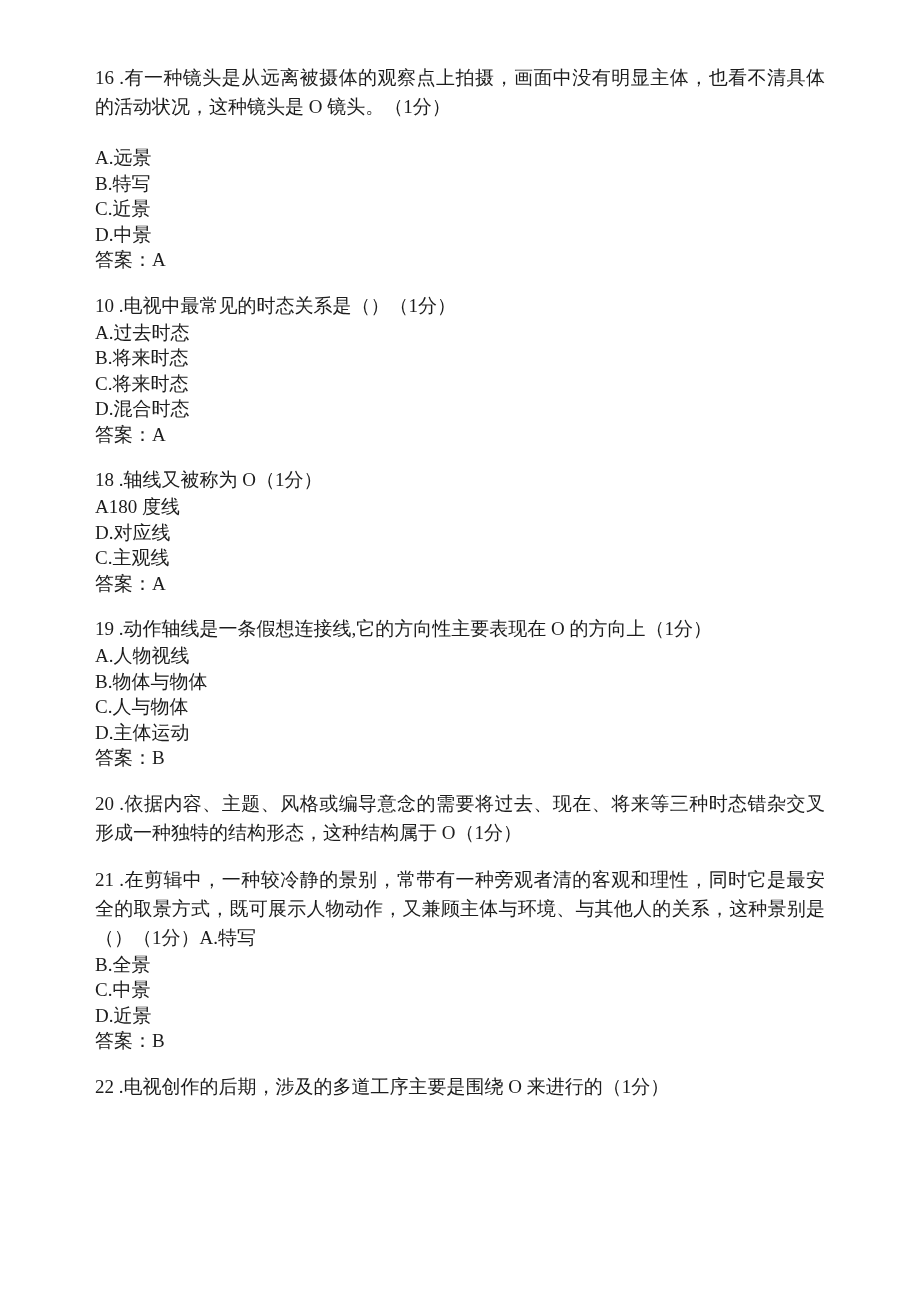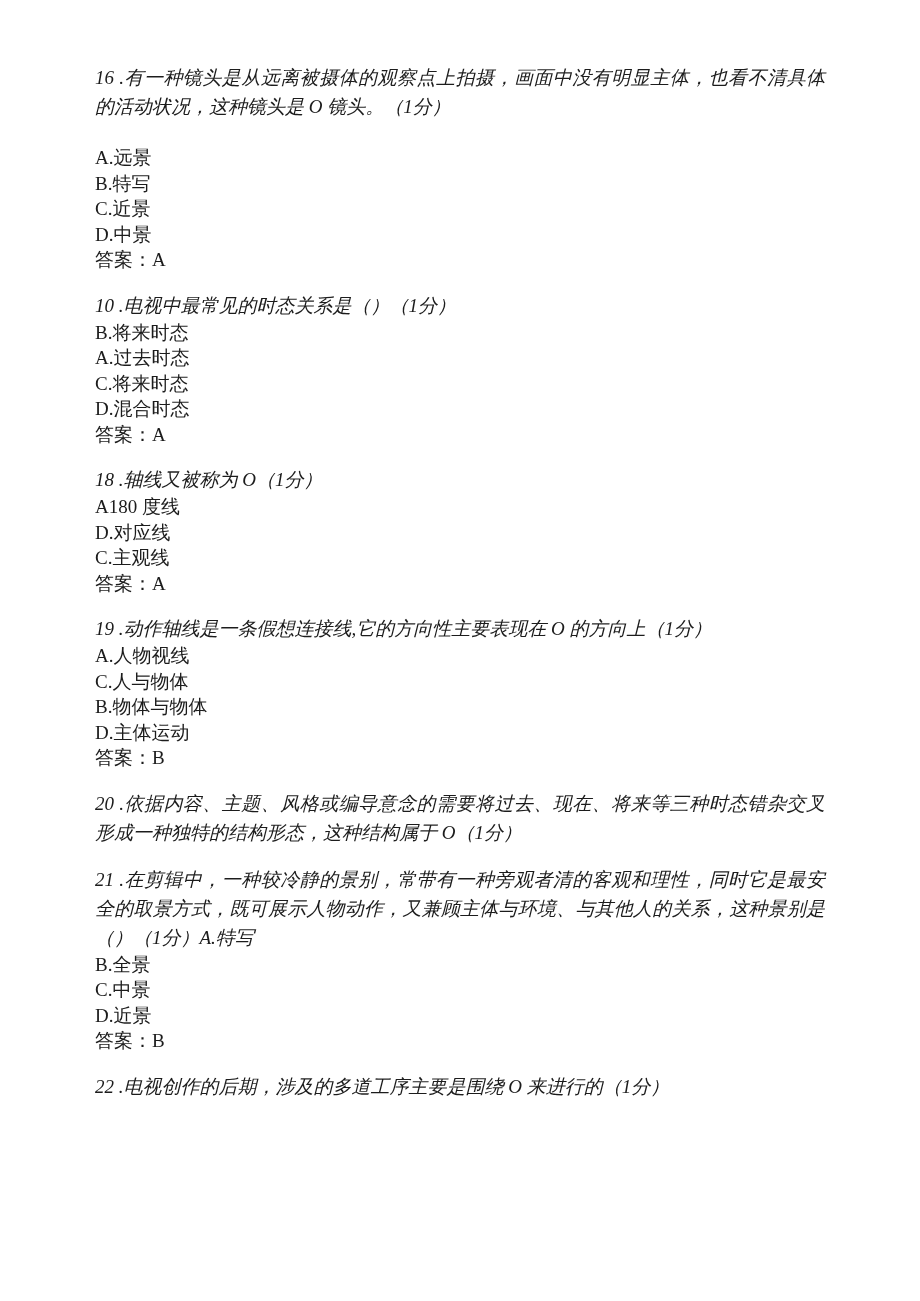--- a/index.html
+++ b/index.html
@@ -22,21 +22,20 @@
     font-size: 19px;
   }
   .question-block {
     margin: 0 0 18px 0;
   }
   .q-text {
     margin: 0;
     line-height: 29px;
     text-align: justify;
     word-break: break-all;
-    font-style: italic;
   }
   .q-options p {
     margin: 0;
     line-height: 25.5px;
   }
   .opt-gap {
     margin-top: 24px;
   }
   .answer-line {
     line-height: 25.5px;
@@ -54,44 +53,44 @@
       <p>B.特写</p>
       <p>C.近景</p>
       <p>D.中景</p>
       <p class="answer-line">答案：A</p>
     </div>
   </div>
 
   <div class="question-block">
     <p class="q-text">10 .电视中最常见的时态关系是（）（1分）</p>
     <div class="q-options">
+      <p>A.过去时态</p>
       <p>B.将来时态</p>
-      <p>A.过去时态</p>
       <p>C.将来时态</p>
       <p>D.混合时态</p>
       <p class="answer-line">答案：A</p>
     </div>
   </div>
 
   <div class="question-block">
     <p class="q-text">18 .轴线又被称为 O（1分）</p>
     <div class="q-options">
       <p>A180 度线</p>
       <p>D.对应线</p>
       <p>C.主观线</p>
       <p class="answer-line">答案：A</p>
     </div>
   </div>
 
   <div class="question-block">
     <p class="q-text">19 .动作轴线是一条假想连接线,它的方向性主要表现在 O 的方向上（1分）</p>
     <div class="q-options">
       <p>A.人物视线</p>
+      <p>B.物体与物体</p>
       <p>C.人与物体</p>
-      <p>B.物体与物体</p>
       <p>D.主体运动</p>
       <p class="answer-line">答案：B</p>
     </div>
   </div>
 
   <div class="question-block">
     <p class="q-text">20 .依据内容、主题、风格或编导意念的需要将过去、现在、将来等三种时态错杂交叉形成一种独特的结构形态，这种结构属于 O（1分）</p>
   </div>
 
   <div class="question-block">

